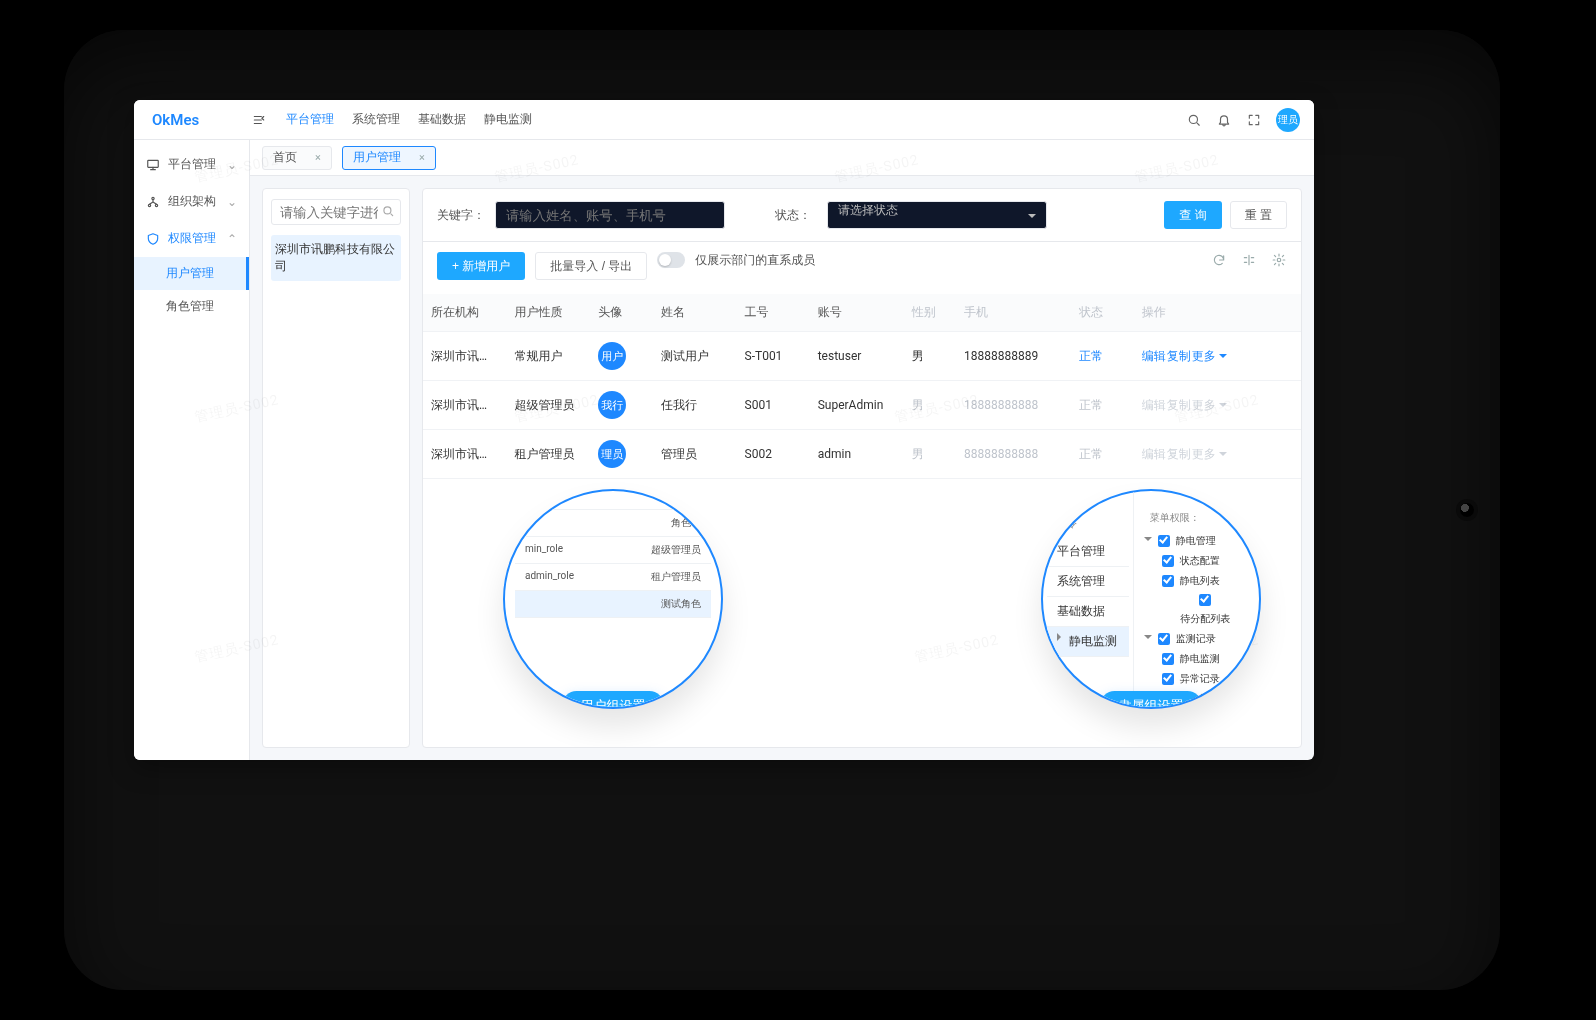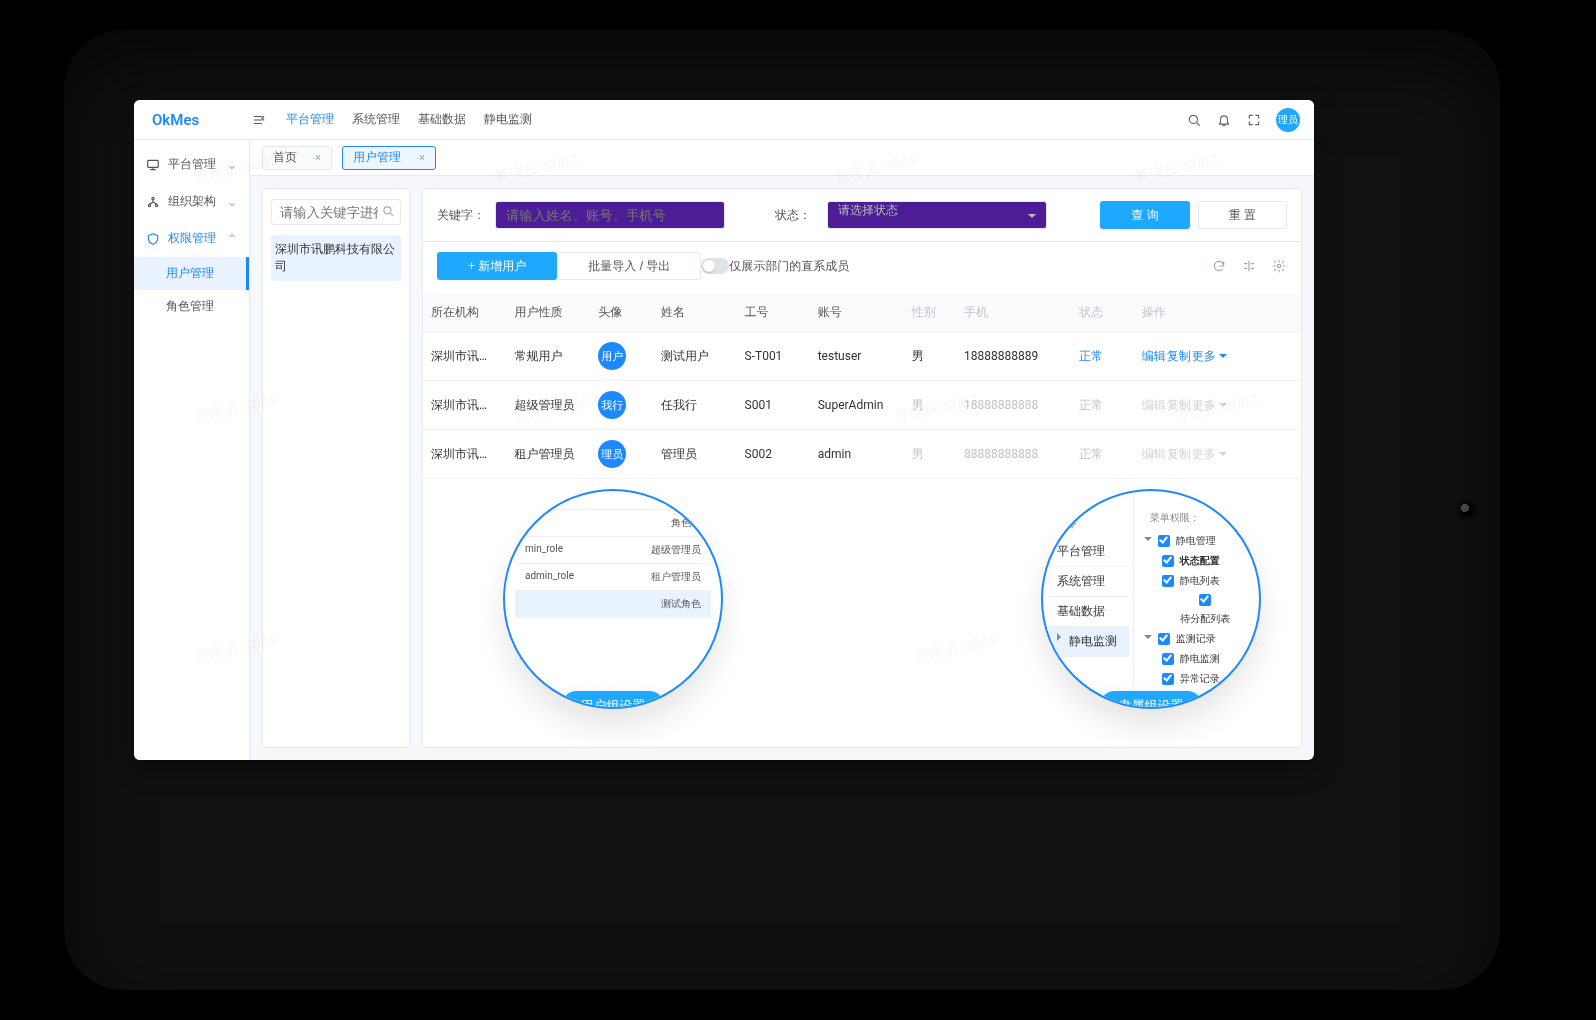--- a/index.html
+++ b/index.html
@@ -121,35 +121,35 @@
 .tree-search-wrap{position:relative;margin-bottom:10px}
 .tree-search-wrap .srch{position:absolute;right:6px;top:5px;color:#aaa}
 .tree-node{padding:6px 4px;color:#333;background:#e8f3ff;border-radius:3px}
 
 .right-panel{flex:1;display:flex;flex-direction:column;min-width:0;overflow:hidden}
 .filter-bar{
   display:flex;align-items:center;gap:10px;padding:12px 14px;border-bottom:1px solid var(--border);
 }
 .lbl{color:#555}
 .input,.select{
-  height:28px;border:1px solid var(--border);border-radius:3px;padding:0 10px;color:#888;background:#4c1d95;outline:none;
+  height:28px;border:1px solid var(--border);border-radius:3px;padding:0 10px;color:#888;background:#0f172a;outline:none;
 }
 .input.keyword{width:230px}
 .select.status{width:220px;margin-left:6px;position:relative}
 .select.status::after{content:'';position:absolute;right:10px;top:12px;border:4px solid transparent;border-top-color:#bbb}
 .btn{
-  height:28px;border-radius:3px;border:1px solid transparent;padding:0 30px;cursor:pointer;
+  height:28px;border-radius:3px;border:1px solid transparent;padding:0 14px;cursor:pointer;
   display:inline-flex;align-items:center;gap:4px;font-size:12px;
 }
 .btn.primary{background:var(--blue2);color:#fff}
 .btn.ghost{background:#fff;border-color:var(--border);color:#555}
 .filter-right{margin-left:auto;display:flex;gap:8px}
 
 .toolbar{
-  display:flex;align-items:center;padding:10px 14px;
+  display:flex;gap:10px;padding:10px 14px;
 }
 .switch{
   width:28px;height:16px;border-radius:8px;background:#dfe3e8;position:relative;cursor:pointer;
 }
 .switch::after{content:'';position:absolute;width:12px;height:12px;border-radius:50%;background:#fff;top:2px;left:2px;box-shadow:0 1px 2px rgba(0,0,0,.2)}
 .toolbar-right{margin-left:auto;display:flex;gap:14px;color:#9aa}
 
 
 .table{width:100%;border-collapse:collapse;margin-top:4px}
 .table th,.table td{
@@ -470,21 +470,21 @@
                     </div>
                 </div>
                 <div class="mag-tree" style="flex:1;padding:16px 6px 4px">
                   <div class="mag-title">菜单权限：</div>
                   <div id="perm-tree">
                       <div class="leaf">
                         <span class="tri down"></span>
                         <span class="chk"></span>
                         <span>静电管理</span>
                       </div>
-                      <div class="leaf" style="padding-left: 22px; font-weight: bold;">
+                      <div class="leaf" style="padding-left: 22px;">
                         <span class="chk"></span>
                         <span>状态配置</span>
                       </div>
                       <div class="leaf" style="padding-left: 22px;">
                         <span class="chk"></span>
                         <span>静电列表</span>
                       </div>
                       <div class="leaf" style="padding-left: 22px; flex-direction: column;">
                         <span class="chk"></span>
                         <span>待分配列表</span>

